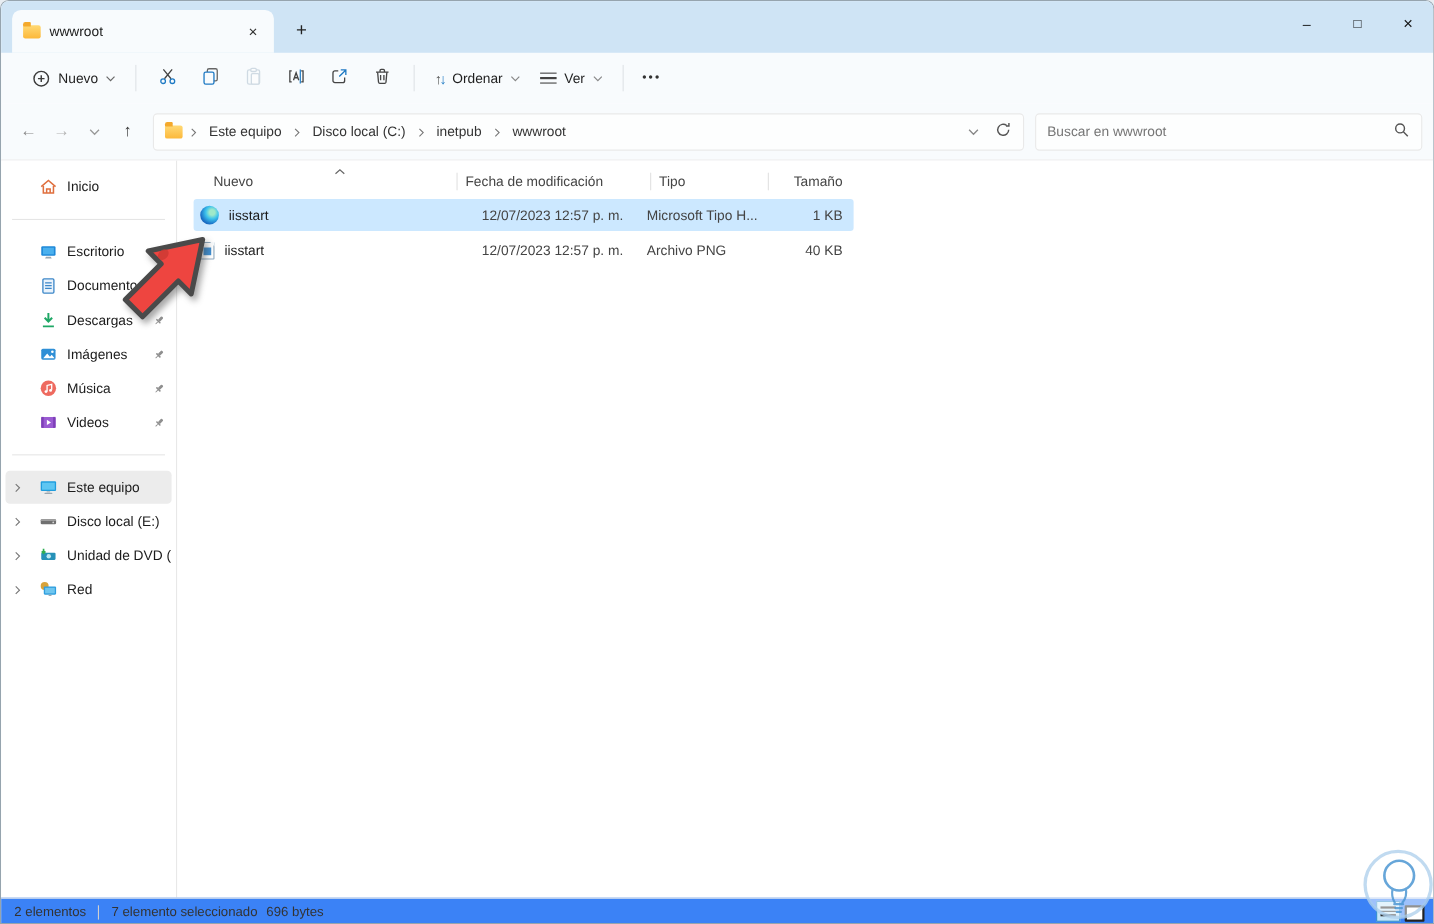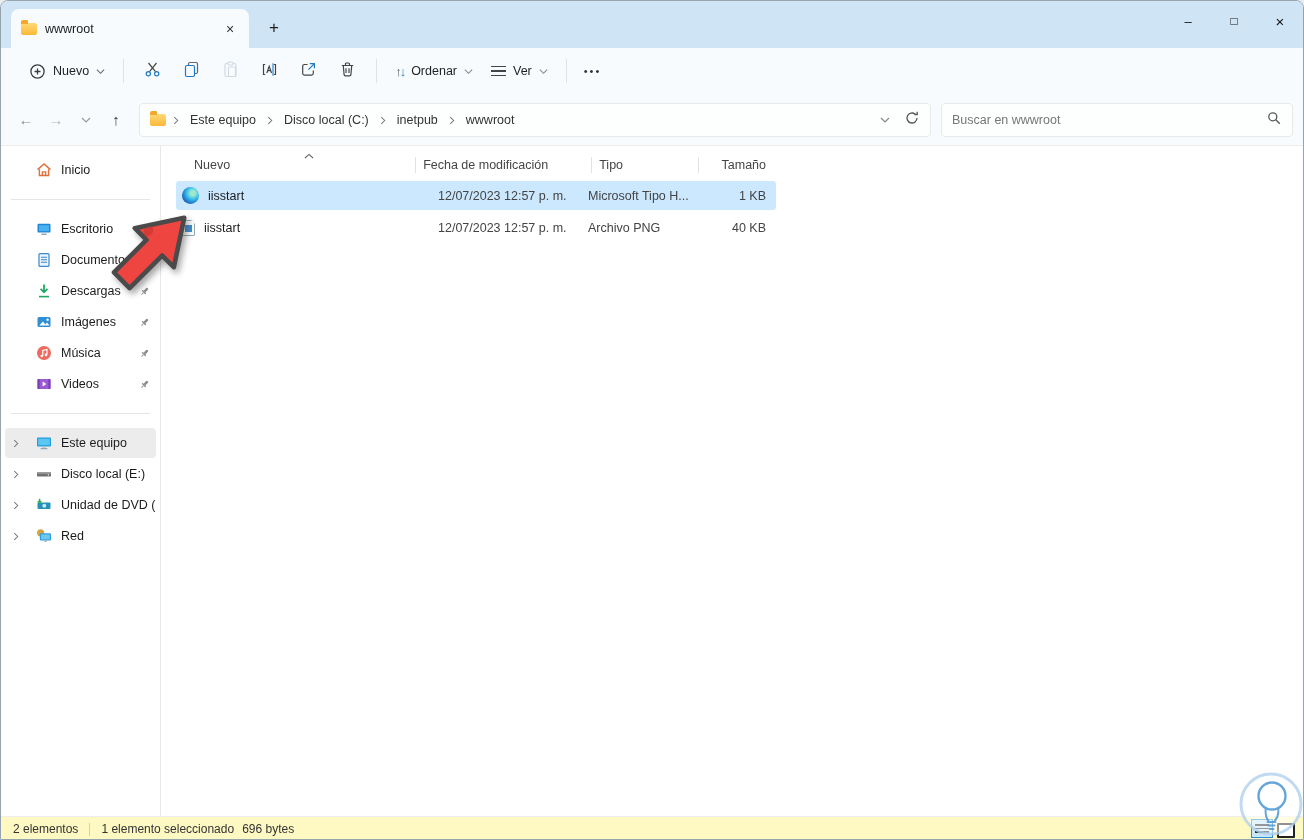--- a/index.html
+++ b/index.html
@@ -84,21 +84,21 @@
   .png-file{ width:13px; height:16px; background:#fff; border:1px solid #8fa8bd; border-radius:1px; position:relative; }
   .png-file::before{ content:""; position:absolute; right:-1px; top:-1px; border-style:solid; border-width:0 4px 4px 0;
       border-color:transparent #f8fbfd transparent transparent; }
   .png-file::after{ content:""; position:absolute; left:2px; top:4px; width:7px; height:7px; background:#3f8fd2; }
 
   
   .folder{ width:16px; height:12px; background:linear-gradient(180deg,#ffd975,#fcb83a); border-radius:2px; position:relative; flex-shrink:0; }
   .folder::before{ content:""; position:absolute; top:-3px; left:0; width:7px; height:4px; background:#f4a92c; border-radius:2px 1px 0 0; }
 
   
-  .statusbar{ height:25px; border-top:1px solid #ededed; background:#fef9c3; display:flex; align-items:center;
+  .statusbar{ height:25px; border-top:1px solid #ededed; background:#3b82f6; display:flex; align-items:center;
         padding:0 12px; font-size:12px; color:#333; position:relative; }
   .vsep{ width:1px; height:13px; background:#cfcfcf; margin:0 11px; }
   .sel-size{ margin-left:8px; }
   .view-toggles{ position:absolute; right:8px; bottom:3px; display:flex; align-items:flex-end; gap:4px; }
   .vt-details{ width:22px; height:19px; background:#c7e6f8; border:1.6px solid #2e8ccc; display:flex; flex-direction:column;
         justify-content:center; gap:2px; padding:0 3px; }
   .vt-details i{ height:1.6px; background:#2b2b2b; display:block; }
   .vt-thumbs{ width:18px; height:15px; border:2px solid #222; background:#fff; border-radius:1px; }
 
   
@@ -538,21 +538,21 @@
         <div class="cell c-date">12/07/2023 12:57 p. m.</div>
         <div class="cell c-type">Archivo PNG</div>
         <div class="cell c-size">40 KB</div>
       </div>
     </div>
   </div>
 
   <div class="statusbar">
     <span>2 elementos</span>
     <span class="vsep"></span>
-    <span>1 elemento seleccionado</span>
+    <span>7 elemento seleccionado</span>
     <span class="sel-size">696 bytes</span>
     <span class="view-toggles">
       <span class="vt-details">
           <i></i>
           <i></i>
           <i></i>
         </span>
       <span class="vt-thumbs"></span>
     </span>
   </div>

